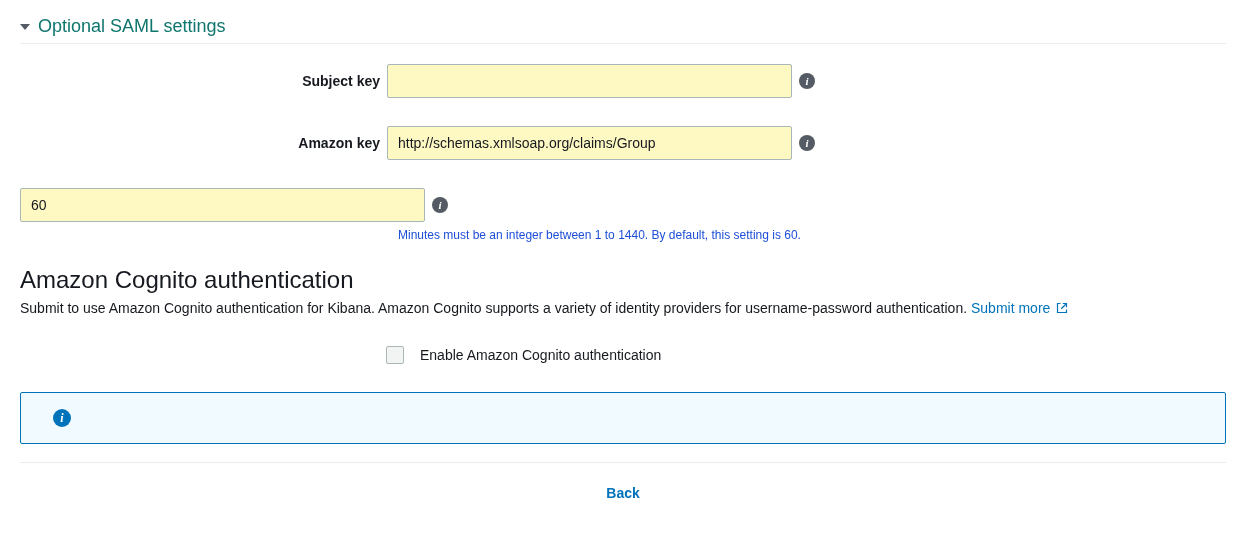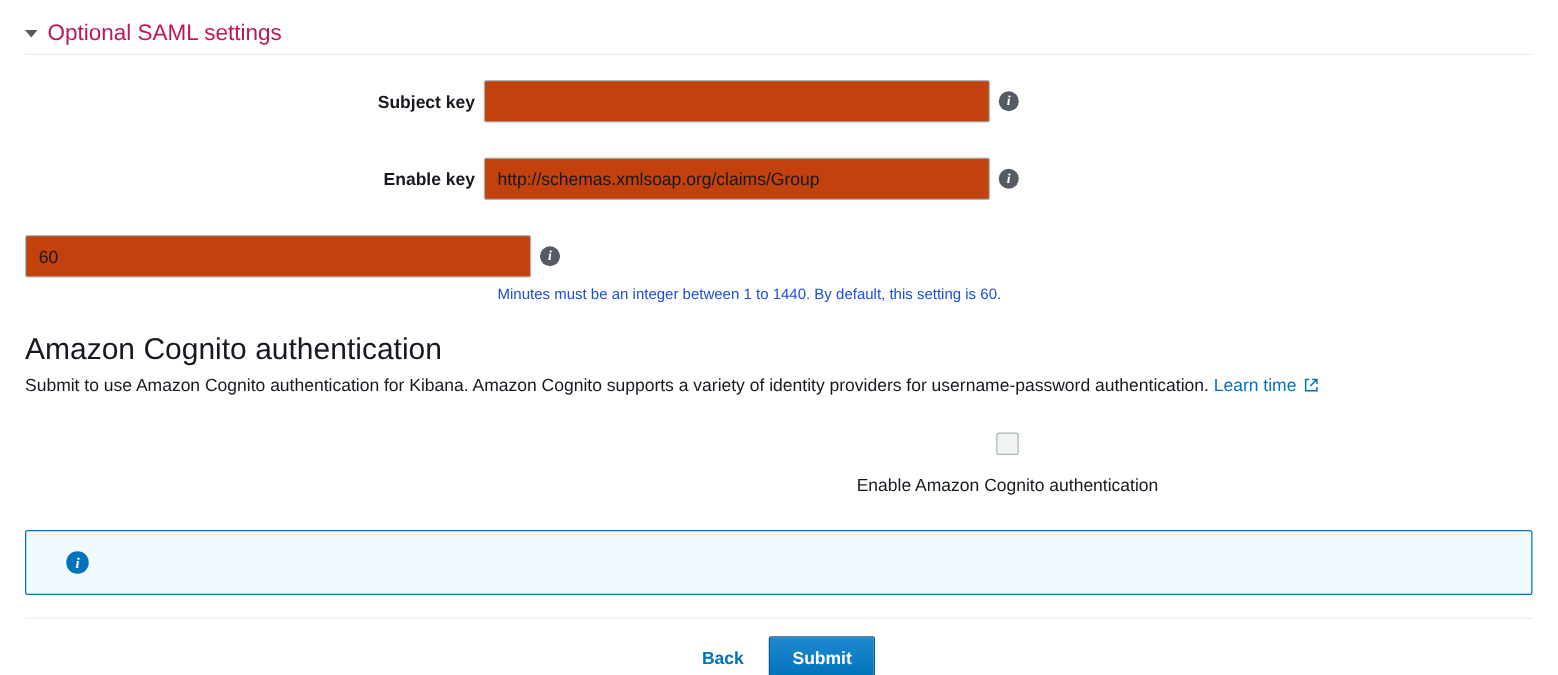--- a/index.html
+++ b/index.html
@@ -21,21 +21,21 @@
     }
     .caret {
       width: 0; height: 0;
       border-left: 5px solid transparent;
       border-right: 5px solid transparent;
       border-top: 6px solid #545b64;
     }
     .section-title {
       font-size: 18px;
       font-weight: 400;
-      color: #be185d;
+      color: #0f766e;
     }
     .form-row {
       display: flex;
       align-items: center;
       margin-bottom: 28px;
       gap: 7px;
     }
     .form-label {
       width: 360px;
       text-align: right;
@@ -43,21 +43,21 @@
       font-size: 14px;
       color: #16191f;
     }
     .form-input {
       width: 405px;
       height: 34px;
       padding: 6px 10px;
       font-size: 14px;
       border: 1px solid #aab7b8;
       border-radius: 2px;
-      background: #c2410c;
+      background: #fef9c3;
       color: #16191f;
     }
     .info-icon {
       width: 16px; height: 16px;
       display: inline-flex;
       align-items: center;
       justify-content: center;
       border-radius: 50%;
       background: #545b64;
       color: #fff;
@@ -95,21 +95,20 @@
       display: inline-block;
       vertical-align: -1px;
       margin-left: 2px;
     }
     .checkbox-row {
       display: flex;
       align-items: center;
       gap: 16px;
       margin-left: 366px;
       margin-bottom: 28px;
-      flex-direction: column;
     }
     .checkbox {
       width: 18px; height: 18px;
       border: 1px solid #aab7b8;
       border-radius: 2px;
       background: #f2f3f3;
       cursor: not-allowed;
     }
     .checkbox-label {
       font-size: 14px;
@@ -184,36 +183,36 @@
   <span class="section-title">Optional SAML settings</span>
 </div>
 
 <div class="form-row">
   <label class="form-label">Subject key</label>
   <input class="form-input" type="text" value="" style="">
   <span class="info-icon">i</span>
 </div>
 
 <div class="form-row">
-  <label class="form-label">Enable key</label>
+  <label class="form-label">Amazon key</label>
   <input class="form-input" type="text" value="http://schemas.xmlsoap.org/claims/Group" style="">
   <span class="info-icon">i</span>
 </div>
 
 <div class="form-row">
   <input class="form-input" type="text" value="60" style="">
   <span class="info-icon">i</span>
 </div>
 <div class="help-text">Minutes must be an integer between 1 to 1440. By default, this setting is 60.</div>
 
 <h2 class="section2-title">Amazon Cognito authentication</h2>
 <p class="section2-desc">
   <span>Submit to use Amazon Cognito authentication for Kibana. Amazon Cognito supports a variety of identity providers for username-password authentication.</span>
   <a class="learn-more">
-    <span>Learn time</span>
+    <span>Submit more</span>
     <svg class="ext-icon" viewBox="0 0 16 16" fill="none" stroke="#0073bb" stroke-width="1.6">
       <path d="M6 2H2v12h12v-4"></path>
         <path d="M9 2h5v5"></path>
         <path d="M14 2L7 9"></path>
     </svg>
   </a>
 </p>
 
 <div class="checkbox-row">
   <div class="checkbox"></div>
@@ -221,14 +220,13 @@
 </div>
 
 <div class="alert-box">
   <span class="alert-info-icon">i</span>
 </div>
 
 <hr class="divider">
 
 <div class="button-row">
   <button class="btn-back">Back</button>
-  <button class="btn-submit">Submit</button>
 </div>
 
 </body></html>

